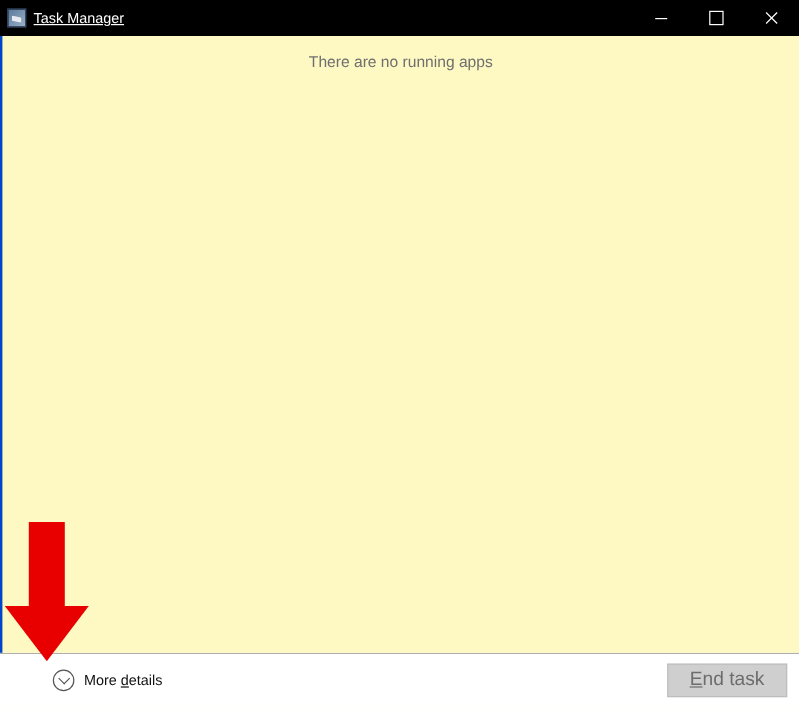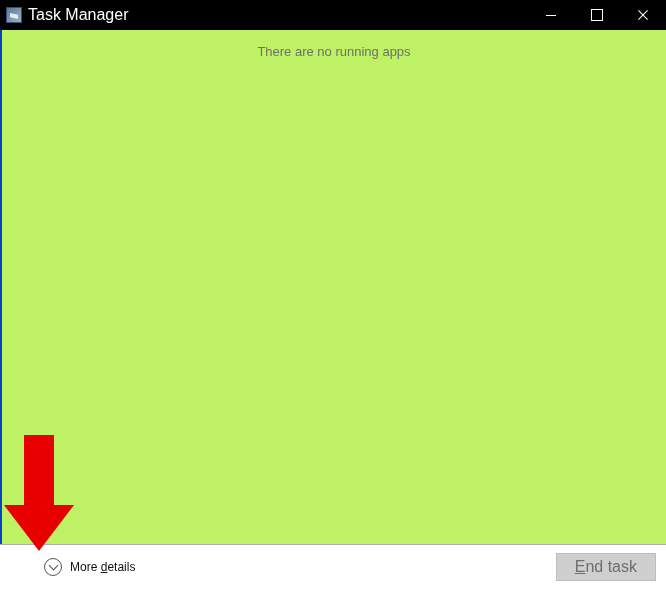--- a/index.html
+++ b/index.html
@@ -29,21 +29,21 @@
       position: relative;
     }
     .titlebar-icon::after{
       content:"";
       position:absolute;
       left:3px; right:3px; top:5px; bottom:3px;
       background:#fff;
       clip-path: polygon(0 0,100% 30%,100% 100%,0 70%);
       opacity:0.8;
     }
-    .titlebar-title { font-size: 16px; }
+    .titlebar-title { font-size: 12px; text-decoration: underline; }
     .titlebar-spacer { flex: 1; }
     .win-controls { display: flex; height: 100%; }
     .win-btn {
       width: 46px;
       height: 100%;
       display: flex;
       align-items: center;
       justify-content: center;
       color: #fff;
     }
@@ -63,21 +63,21 @@
     }
     .win-close::before { transform:translate(-50%,-50%) rotate(45deg); }
     .win-close::after  { transform:translate(-50%,-50%) rotate(-45deg); }
 
     .content {
       position: relative;
       width: 100%;
       height: 514px;
       border-left: 2px solid #0046c8;
       border-right: 0;
-      background:#bef264;
+      background:#fef9c3;
     }
     .empty-msg {
       position: absolute;
       top: 14px;
       left: 0; right: 0;
       text-align: center;
       color: #6f6f6f;
       font-size: 13px;
     }
 

